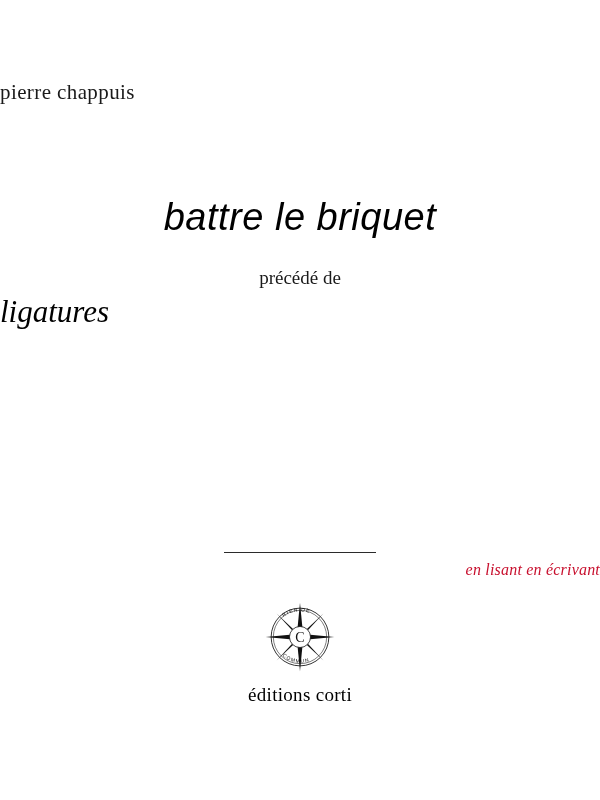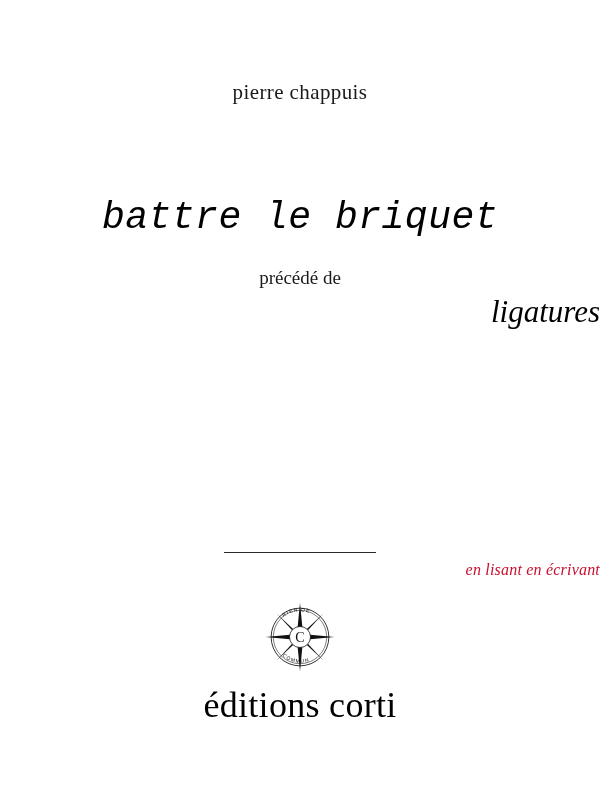--- a/index.html
+++ b/index.html
@@ -19,34 +19,34 @@
     width: 600px;
     height: 800px;
     box-sizing: border-box;
   }
 
   .author {
     position: absolute;
     top: 80px;
     left: 0;
     width: 600px;
-    text-align: center;
+    text-align: left;
     font-family: "Liberation Serif", serif;
     font-size: 21px;
     letter-spacing: 0.4px;
     color: #1a1a1a;
   }
 
   .title {
     position: absolute;
     top: 196px;
     left: 0;
     width: 600px;
     text-align: center;
-    font-family: Liberation Mono, monospace;
+    font-family: Liberation Sans, sans-serif;
     font-style: italic;
     font-size: 38px;
     font-weight: 400;
     letter-spacing: 0.5px;
     color: #000000;
   }
 
   .preceded {
     position: absolute;
     top: 258px;
@@ -57,21 +57,21 @@
     font-size: 19px;
     color: #1a1a1a;
     margin-top: 9px;
   }
 
   .subtitle {
     position: absolute;
     top: 294px;
     left: 0;
     width: 600px;
-    text-align: right;
+    text-align: left;
     font-family: "Liberation Serif", serif;
     font-style: italic;
     font-size: 31px;
     color: #000000;
   }
 
   .collection-block {
     position: absolute;
     top: 552px;
     left: 0;
@@ -109,21 +109,21 @@
     display: block;
   }
 
   .publisher {
     position: absolute;
     top: 684px;
     left: 0;
     width: 600px;
     text-align: center;
     font-family: "Liberation Serif", serif;
-    font-size: 36px;
+    font-size: 19px;
     color: #000000;
     letter-spacing: 0.3px;
   }
 </style>
 </head>
 <body>
 
 <div class="page">
 
   <div class="author">pierre chappuis</div>

